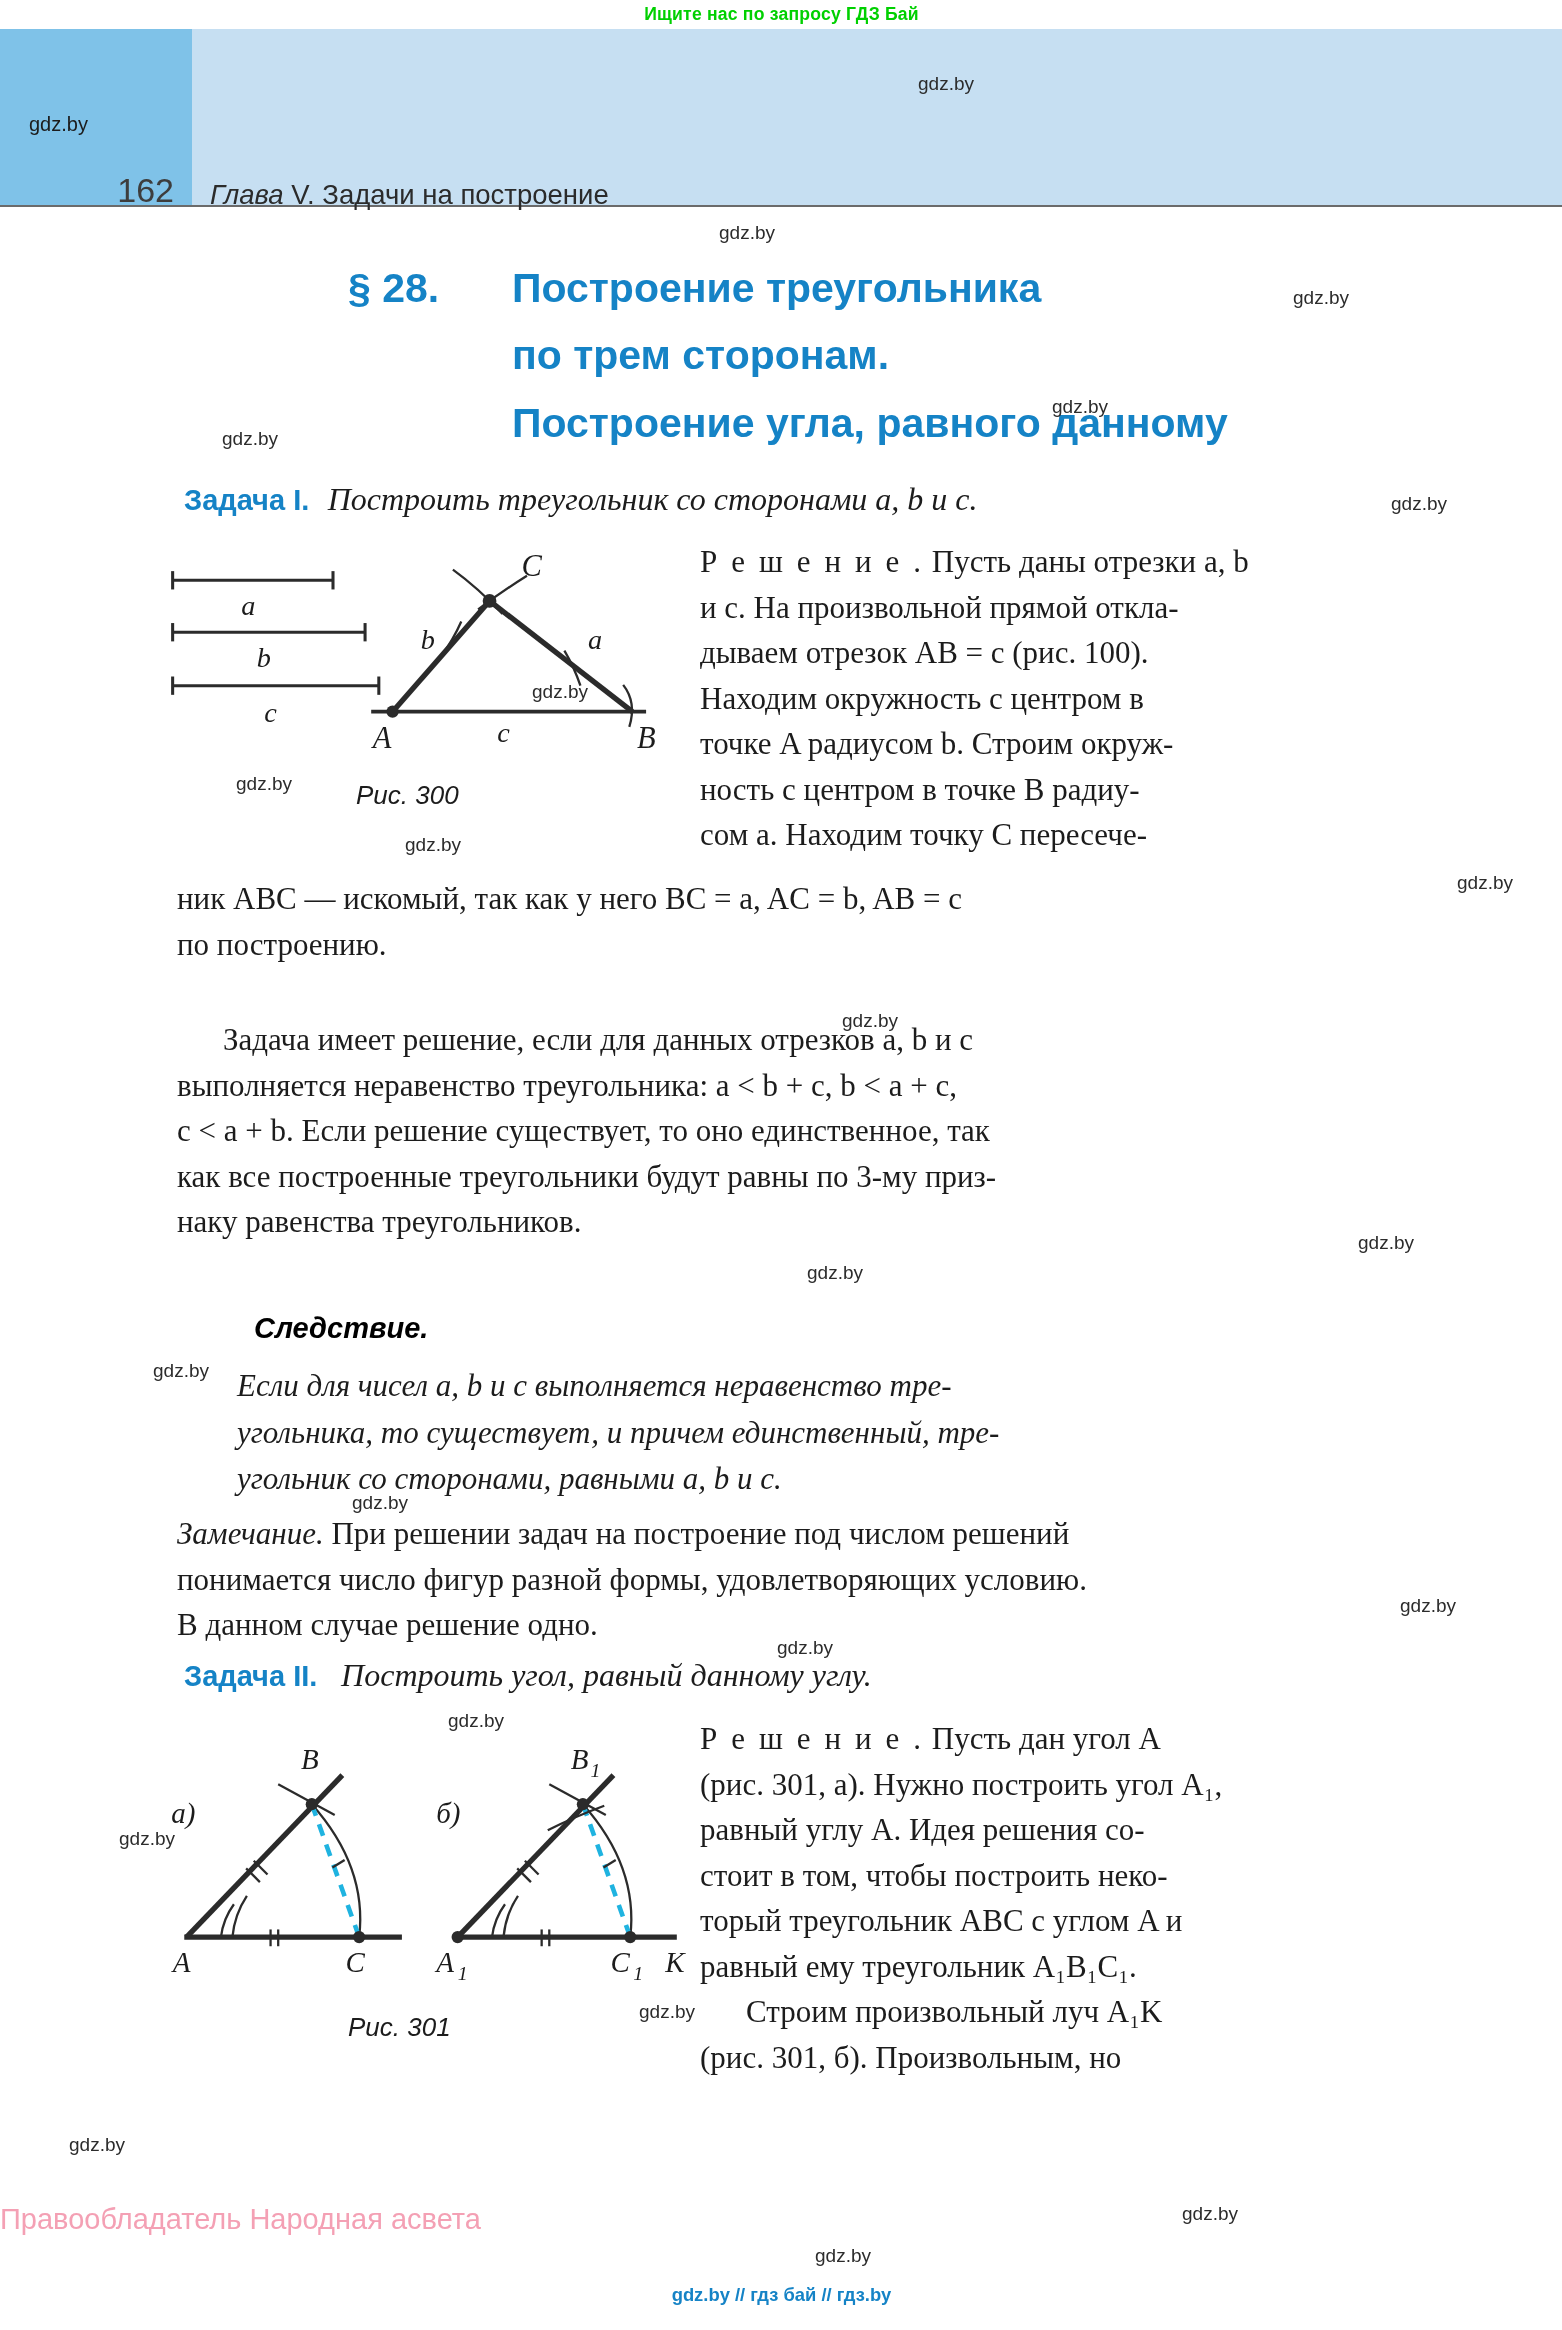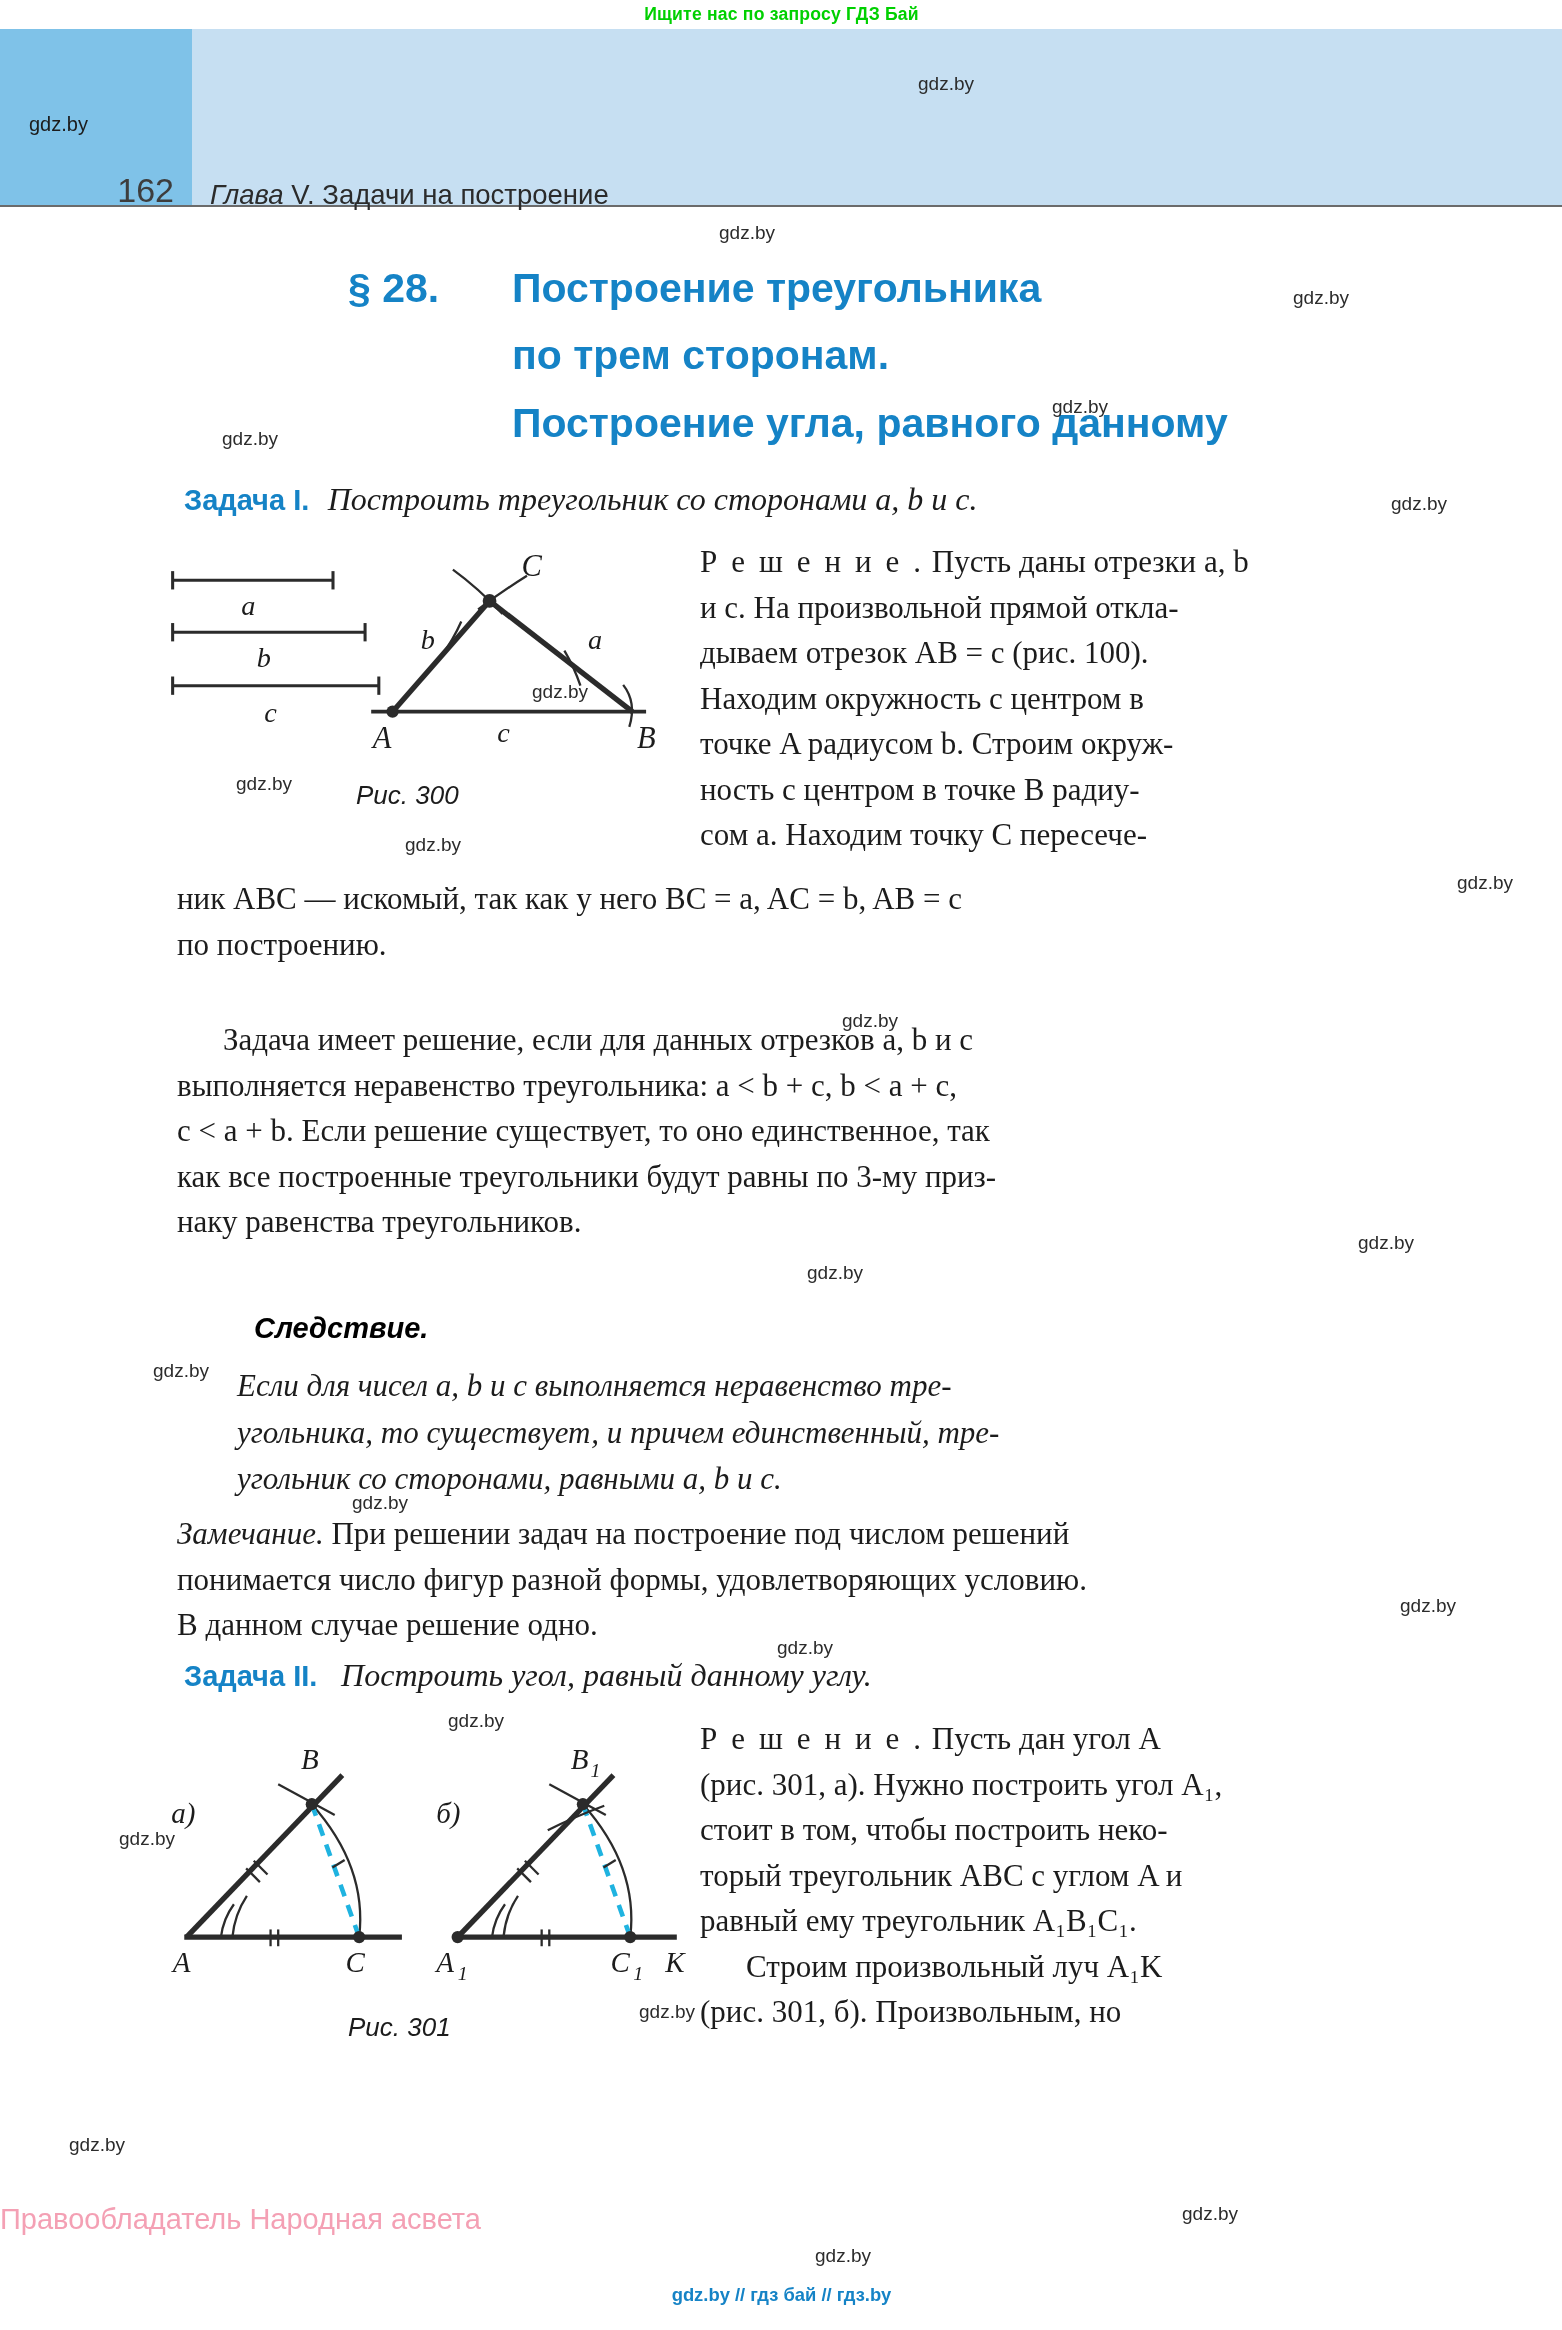--- a/index.html
+++ b/index.html
@@ -315,20 +315,21 @@
   </svg>
 </div>
 <div class="figcap" style="left:348px;top:2012px;">Рис. 301</div>
 
 <div class="col-right" style="top:1716px;">
   <div>
     <span class="sp">Р е ш е н и е .</span>
     <span>Пусть дан угол A</span>
   </div>
   <div>(рис. 301, a). Нужно построить угол A₁,</div>
+  <div>равный углу A. Идея решения со-</div>
   <div>стоит в том, чтобы построить неко-</div>
   <div>торый треугольник ABC с углом A и</div>
   <div>равный ему треугольник A₁B₁C₁.</div>
   <div style="text-indent:46px;">Строим произвольный луч A₁K</div>
   <div>(рис. 301, б). Произвольным, но</div>
 </div>
 
 <div class="copyright">Правообладатель Народная асвета</div>
 <div class="bottombar">gdz.by  //  гдз бай  //  гдз.by</div>
 

